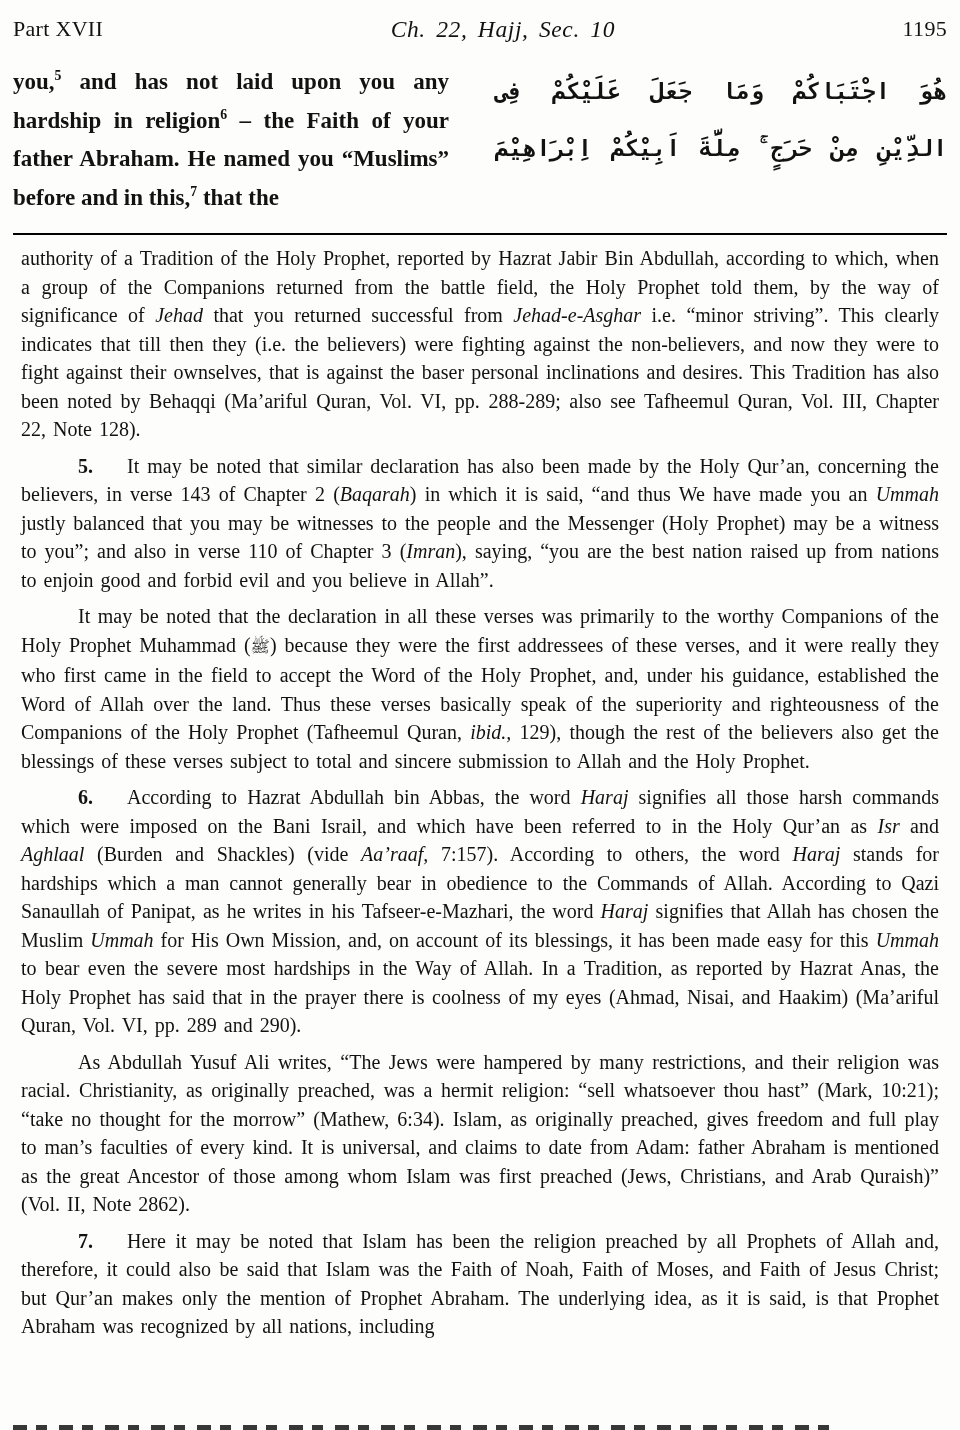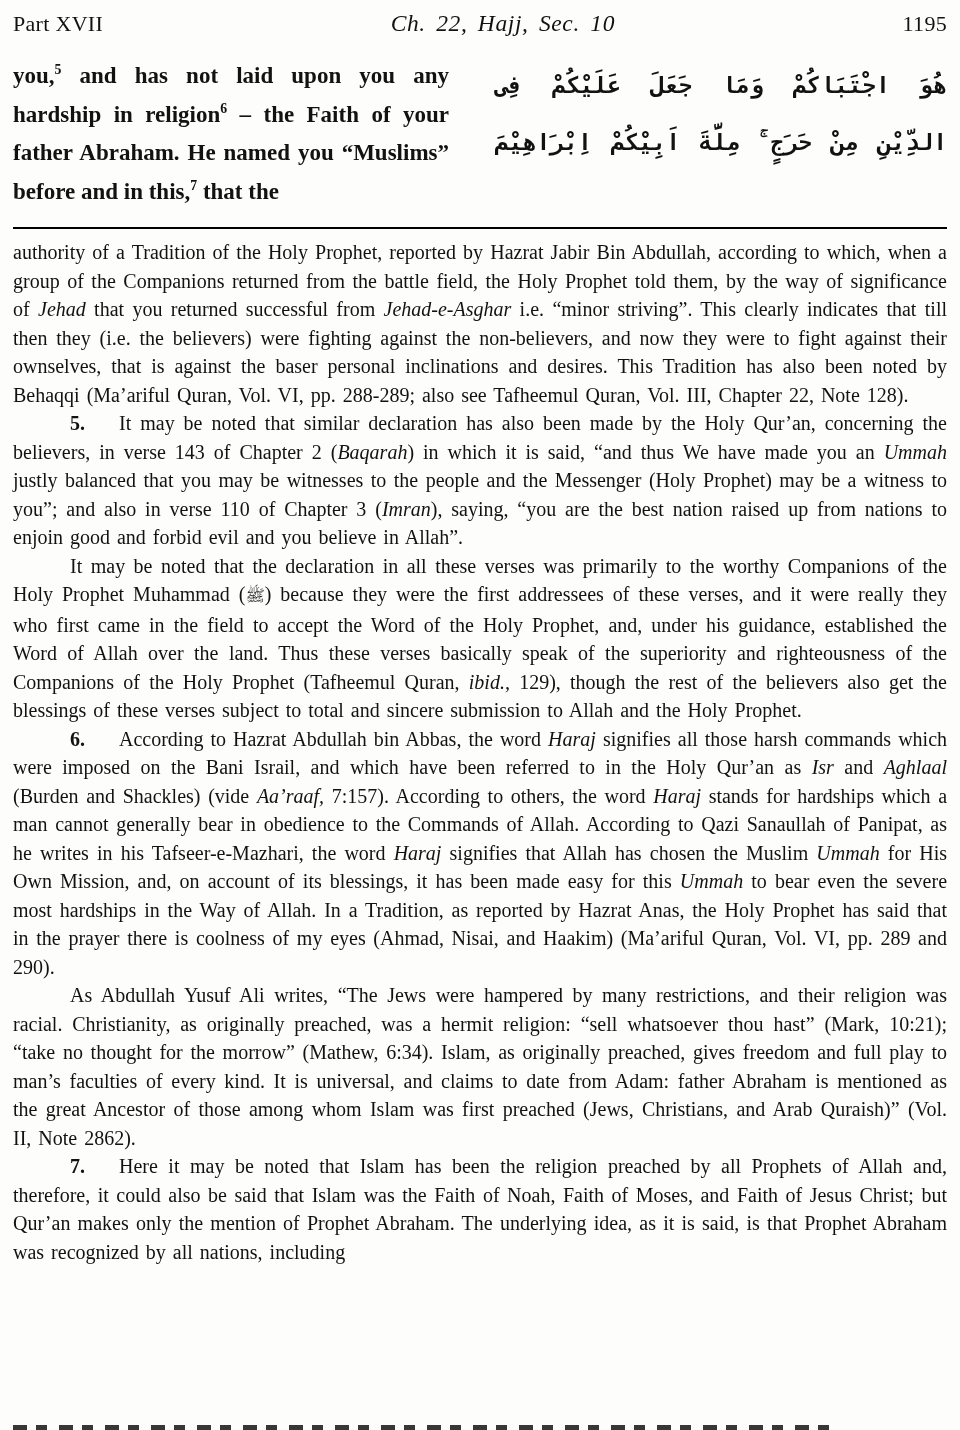--- a/index.html
+++ b/index.html
@@ -3,35 +3,35 @@
 <meta charset="utf-8">
 <style>
   html, body { margin: 0; padding: 0; }
   body {
     width: 960px; height: 1430px; overflow: hidden;
     background: #fdfdfc; color: #121212;
     font-family: "Liberation Serif", serif;
   }
   .page { position: relative; box-sizing: border-box; width: 100%; height: 100%; padding: 8px 13px 0 13px; }
 
-  .header { display: flex; justify-content: space-between; align-items: center; font-size: 22px; margin-top: 2px; }
+  .header { display: flex; justify-content: space-between; align-items: flex-start; font-size: 22px; margin-top: 8px; }
   .hdr-part { letter-spacing: .3px; }
   .hdr-chapter { font-style: italic; font-size: 23.5px; letter-spacing: .6px; word-spacing: 4px; }
   .hdr-page { letter-spacing: .3px; }
 
   .translation { display: flex; justify-content: space-between; margin-top: 20px; }
   .english { width: 436px; font-weight: 700; font-size: 23px; line-height: 38.5px; text-align: justify; }
   .english sup { font-size: 60%; line-height: 0; }
   .arabic { width: 452px; direction: rtl; font-family: Liberation Mono, monospace; font-weight: 700; font-size: 23px; padding-top: 2px; }
   .ar-line { line-height: 57px; text-align: justify; text-align-last: justify; }
 
   .rule { border: none; border-top: 2.5px solid #000; margin: 16px 0 9px 0; }
 
   .commentary { font-size: 20px; line-height: 28.5px; text-align: justify; word-spacing: 2px; }
-  .commentary p { margin: 0; }
+  .commentary p { margin: 8px; }
   .commentary p.indent { text-indent: 57px; }
   .num { margin-right: 34px; }
   .pbuh { font-family: "DejaVu Sans", sans-serif; font-size: 80%; }
 
   .cropped {
     position: absolute; left: 13px; right: 120px; bottom: 0; height: 5px;
     background: repeating-linear-gradient(90deg, #141414 0 14px, transparent 14px 23px, #141414 23px 34px, transparent 34px 46px);
     opacity: .85;
   }
 </style>

